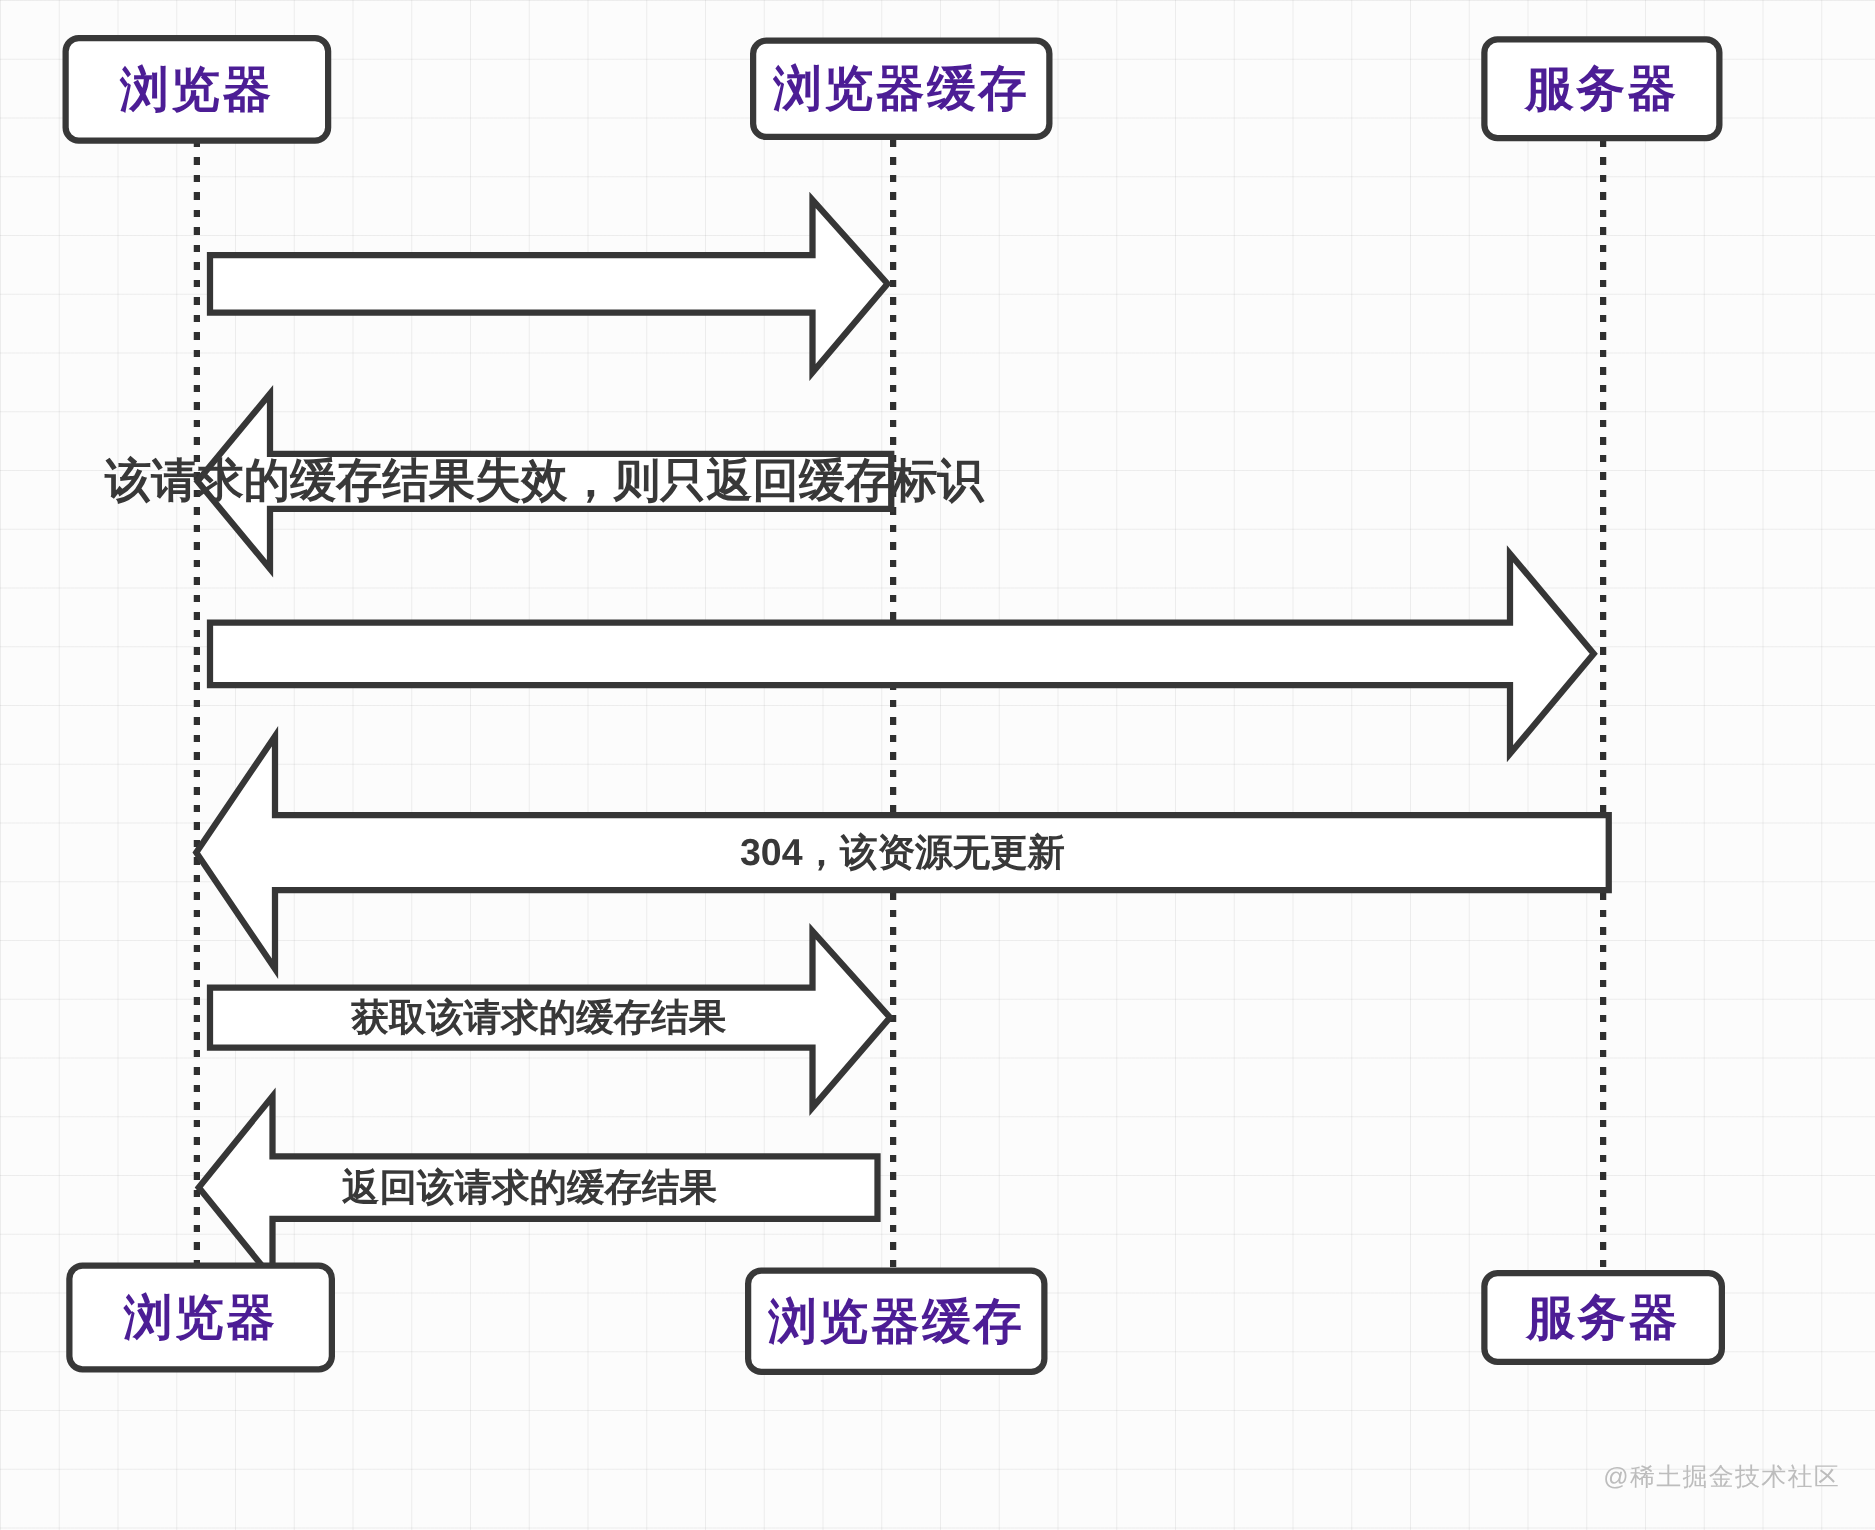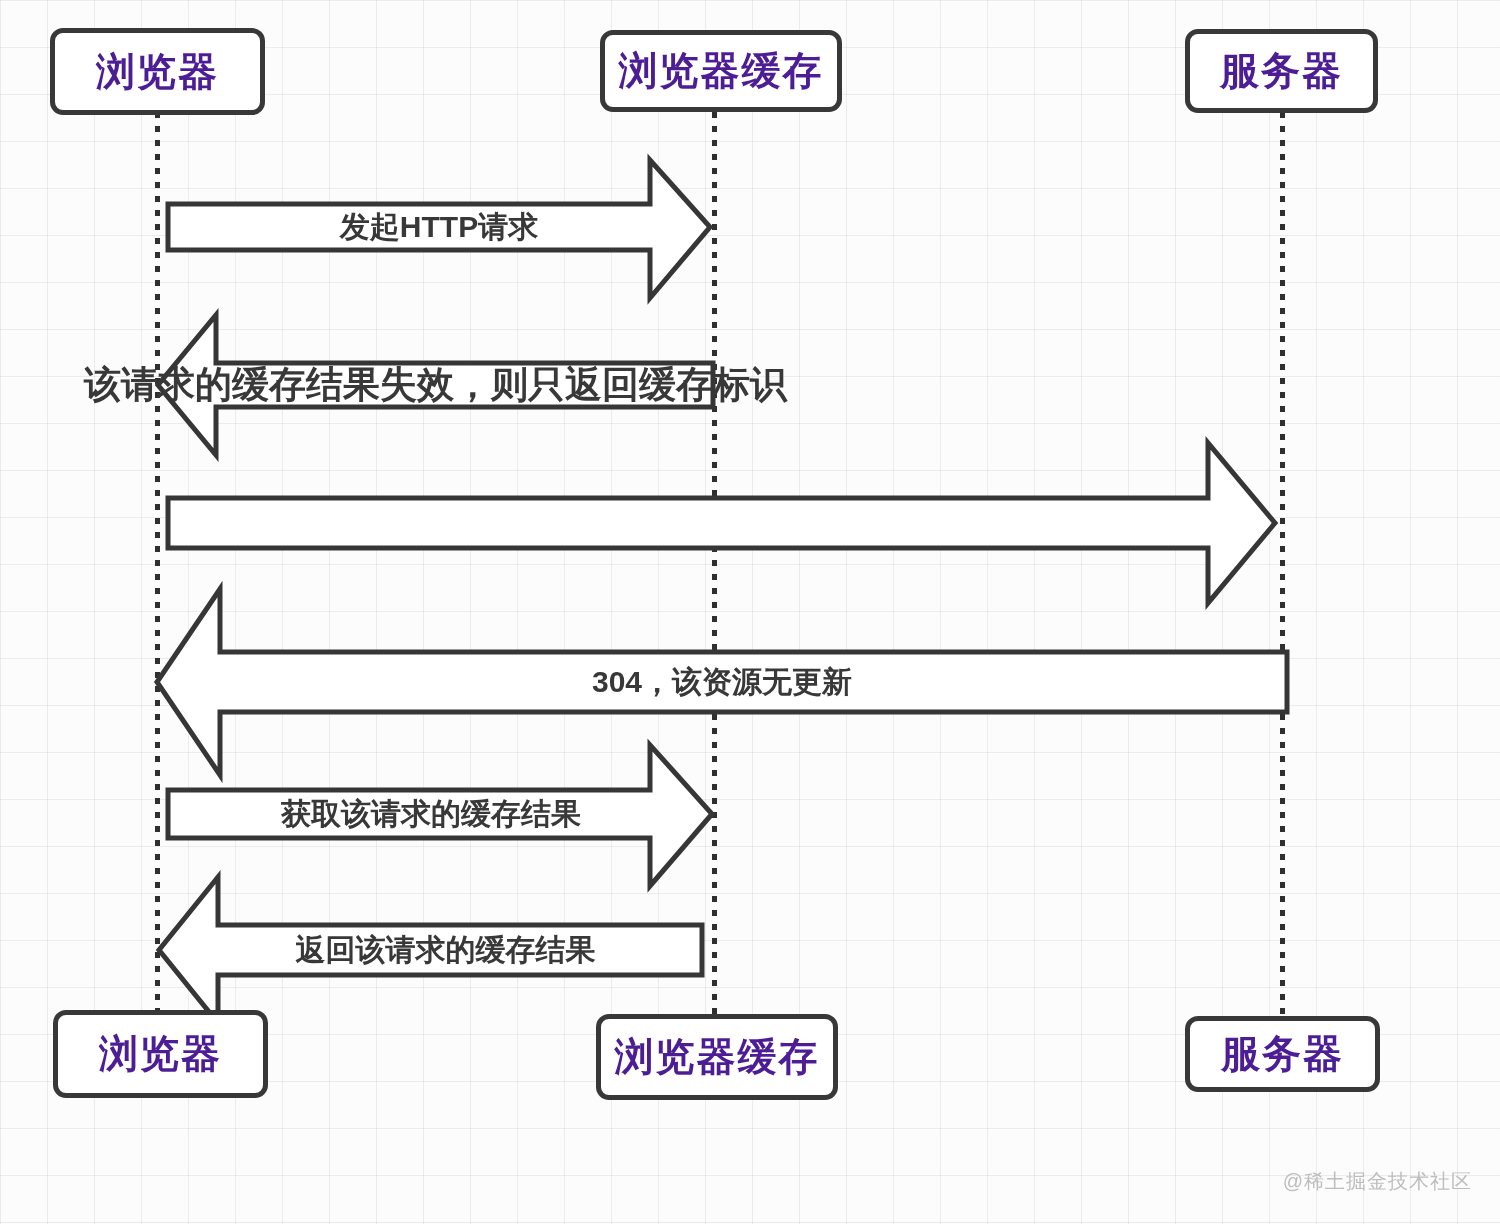--- a/index.html
+++ b/index.html
@@ -81,25 +81,24 @@
 
   <svg class="arrows" width="1500" height="1224" viewBox="0 0 1500 1224">
     <polygon points="168,204 650,204 650,160 710,227 650,298 650,250 168,250"></polygon>
     <polygon points="713,363 216,363 216,315 158,385 216,455 216,407 713,407"></polygon>
     <polygon points="168,498 1208,498 1208,443 1275,523 1208,603 1208,548 168,548"></polygon>
     <polygon points="1287,652 220,652 220,589 157,682 220,775 220,712 1287,712"></polygon>
     <polygon points="168,790 650,790 650,745 712,814 650,886 650,838 168,838"></polygon>
     <polygon points="702,925 218,925 218,877 159,950 218,1023 218,975 702,975"></polygon>
   </svg>
 
-  <div class="arrow-label" style="left:170px;top:205px;width:538px;height:44px;">发起HTTP请求</div>
   <div class="arrow-label" style="left:158px;top:363px;width:555px;height:44px;font-size:37px;font-family:Liberation Serif, serif;">该请求的缓存结果失效，则只返回缓存标识</div>
   <div class="arrow-label" style="left:157px;top:654px;width:1130px;height:56px;">304，该资源无更新</div>
   <div class="arrow-label" style="left:160px;top:792px;width:542px;height:44px;">获取该请求的缓存结果</div>
-  <div class="arrow-label" style="left:174px;top:927px;width:543px;height:46px;">返回该请求的缓存结果</div>
+  <div class="arrow-label" style="left:152px;top:927px;width:543px;height:46px;">返回该请求的缓存结果</div>
 
   <div class="actor" style="left:50px;top:28px;width:215px;height:87px;">浏览器</div>
   <div class="actor" style="left:600px;top:30px;width:242px;height:82px;">浏览器缓存</div>
   <div class="actor" style="left:1185px;top:29px;width:193px;height:84px;">服务器</div>
 
   <div class="actor" style="left:53px;top:1010px;width:215px;height:88px;">浏览器</div>
   <div class="actor" style="left:596px;top:1014px;width:242px;height:86px;">浏览器缓存</div>
   <div class="actor" style="left:1185px;top:1016px;width:195px;height:76px;">服务器</div>
 
 

